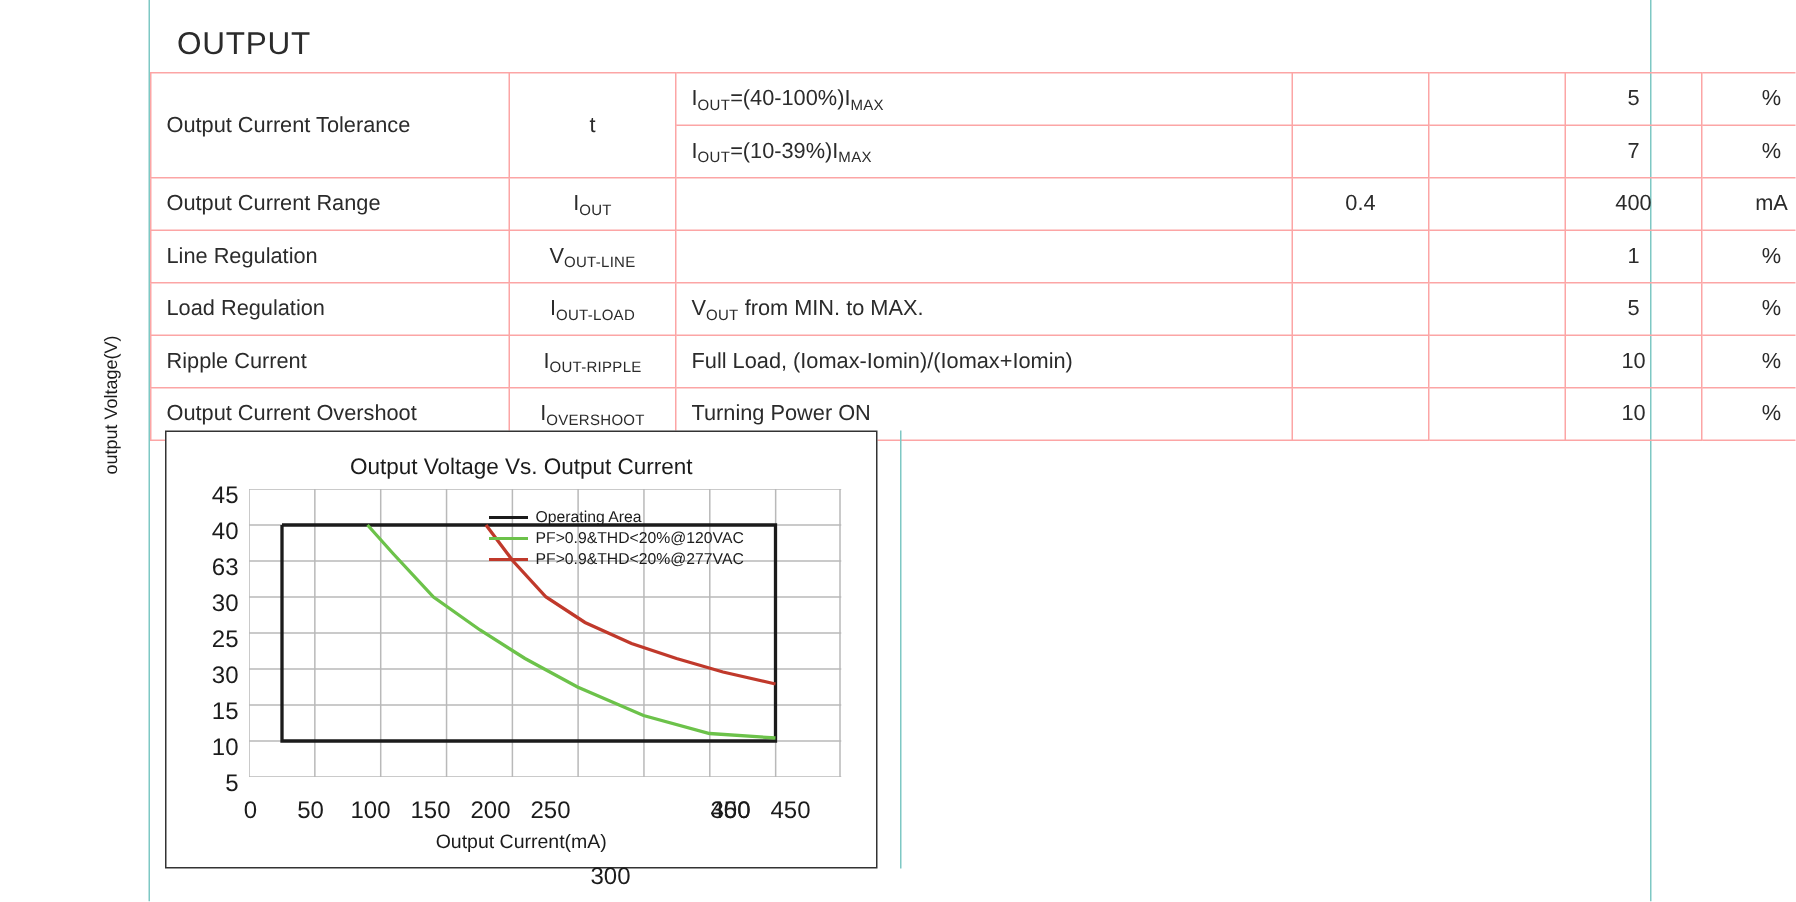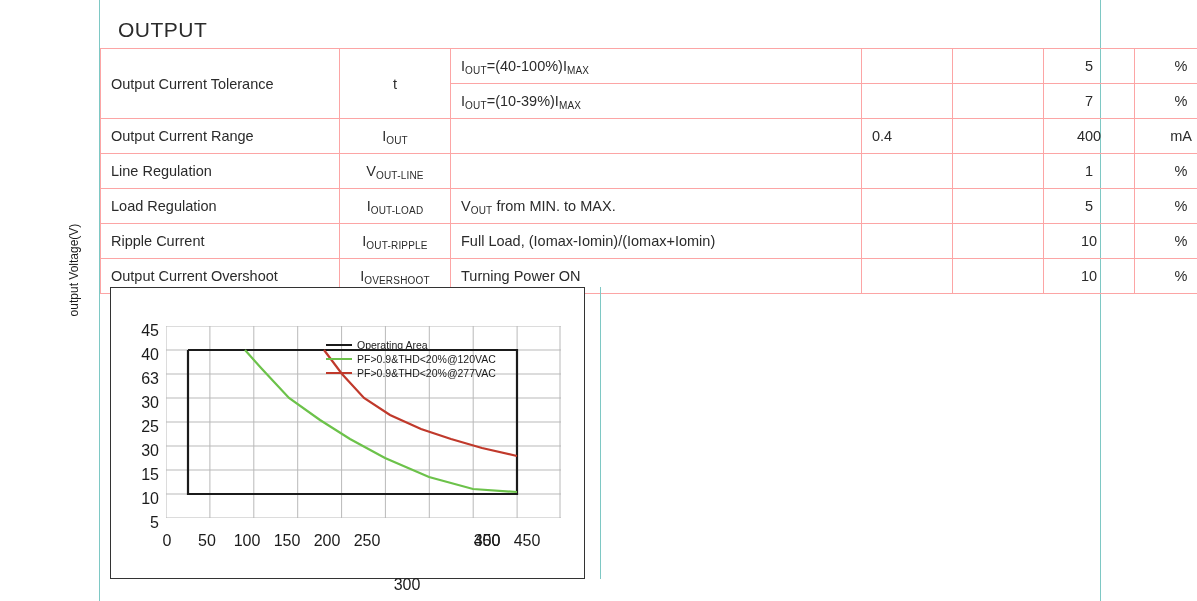--- a/index.html
+++ b/index.html
@@ -63,21 +63,21 @@
   .spec-table td {
     border: 1px solid #fca5a5;
     height: 34px;
     padding: 0 10px;
     vertical-align: middle;
     font-weight: 400;
   }
   .c-param    { width: 218px; }
   .c-sym      { width: 90px;  text-align: center; }
   .c-cond     { width: 390px; }
-  .c-min      { width: 70px;  text-align: left; }
+  .c-min      { width: 70px;  text-align: center; }
   .c-typ      { width: 70px;  text-align: center; }
   .c-max      { width: 70px;  text-align: center; }
   .c-unit     { width: 72px;  text-align: center; }
 
   .sub {
     font-size: 10px;
     vertical-align: baseline;
     position: relative;
     top: 3px;
     letter-spacing: 0.2px;
@@ -247,22 +247,24 @@
         <td class="c-cond">Turning Power ON</td>
         <td class="c-min"></td>
         <td class="c-typ"></td>
         <td class="c-max">10</td>
         <td class="c-unit">%</td>
       </tr>
     </tbody>
   </table>
 
   <div class="chart-box">
+    <div class="chart-title">Output Voltage Vs. Output Current</div>
 
     <div class="ylabel">output Voltage(V)</div>
+    <div class="xlabel">Output Current(mA)</div>
 
     <div class="ytick" style="left:24px; top:226px;">5</div>
     <div class="ytick" style="left:24px; top:202px;">10</div>
     <div class="ytick" style="left:24px; top:178px;">15</div>
     <div class="ytick" style="left:24px; top:154px;">30</div>
     <div class="ytick" style="left:24px; top:130px;">25</div>
     <div class="ytick" style="left:24px; top:106px;">30</div>
     <div class="ytick" style="left:24px; top:82px;">63</div>
     <div class="ytick" style="left:24px; top:58px;">40</div>
     <div class="ytick" style="left:24px; top:34px;">45</div>

